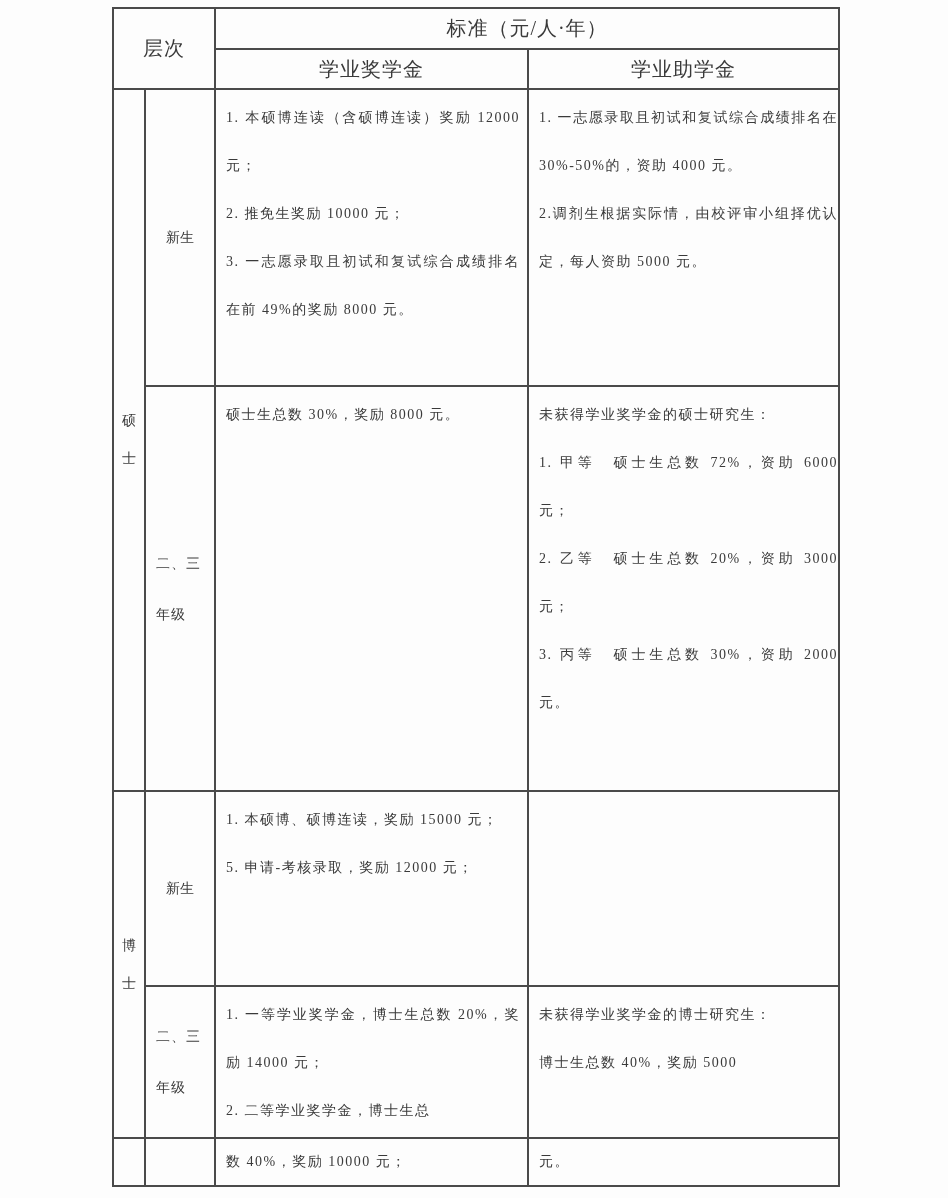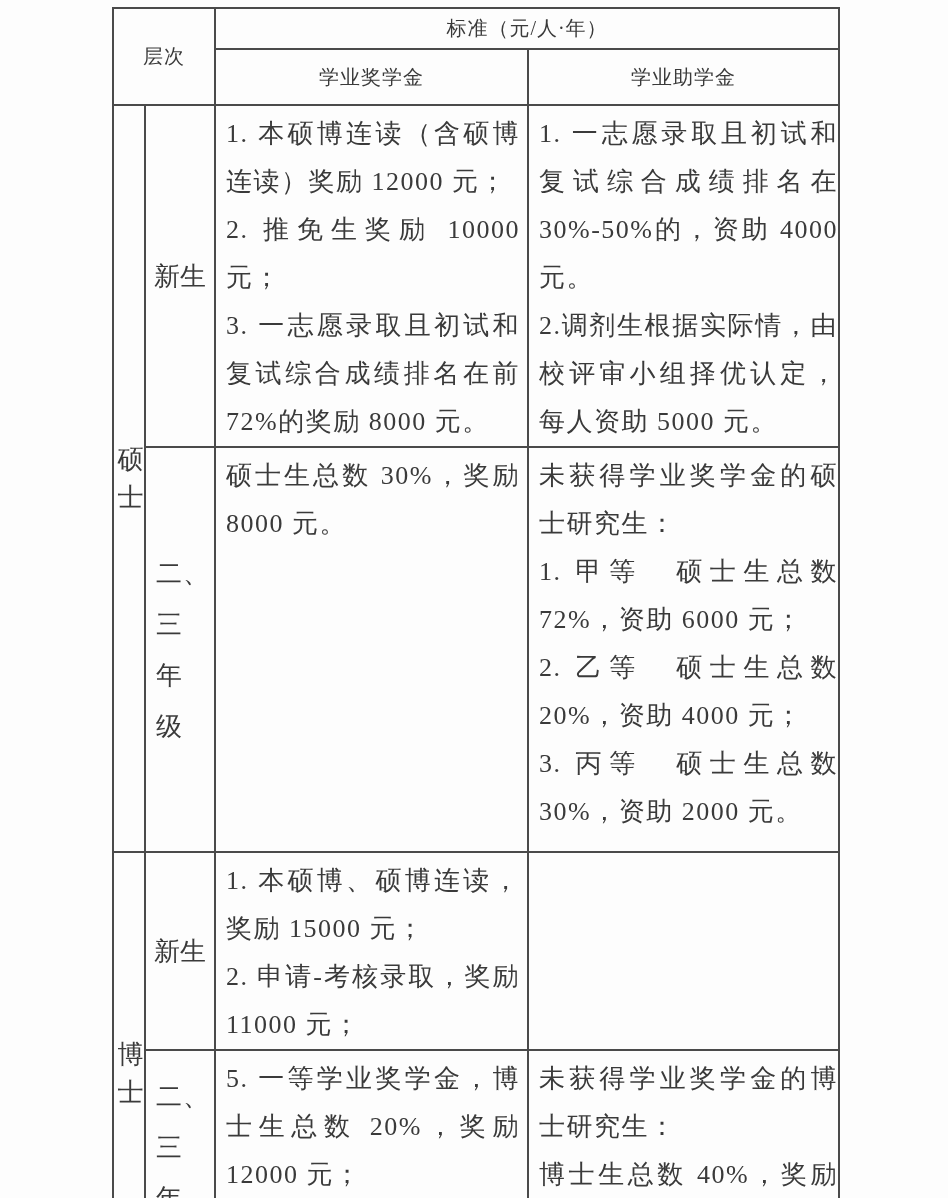--- a/index.html
+++ b/index.html
@@ -19,21 +19,21 @@
     position:absolute;
     left:112px;
     top:7px;
     width:726px;
     border-collapse:collapse;
     table-layout:fixed;
   }
   td {
     border:2px solid #4a4a4a;
     overflow:hidden;
-    font-size:26px;
+    font-size:14px;
   }
   
   col.c1 { width:32px; }
   col.c2 { width:70px; }
   col.c3 { width:313px; }
   col.c4 { width:311px; }
 
   
   td.hdr {
     text-align:center;
@@ -43,21 +43,21 @@
     margin-left:37px;
   }
 
   
   td.level { vertical-align:middle; }
   .vstack {
     width:23px;
     margin:0 auto;
     line-height:38px;
     word-break:break-all;
-    text-align:right;
+    text-align:center;
     letter-spacing:0;
   }
 
   
   td.sub { vertical-align:middle; text-align:center; }
   .gstack {
     width:48px;
     margin:0 auto;
     line-height:51px;
     text-align:left;
@@ -95,78 +95,78 @@
         <col class="c3">
         <col class="c4">
     </colgroup>
 
     <tbody>
         <tr style="height:41px;">
       <td class="hdr" colspan="2" rowspan="2">层次</td>
       <td class="hdr" colspan="2">标准（元/人·年）</td>
     </tr>
 
-    <tr style="height:56px;">
+    <tr style="height:40px;">
       <td class="hdr">学业奖学金</td>
       <td class="hdr">学业助学金</td>
     </tr>
 
     <tr style="height:297px;">
       <td class="level" rowspan="2">
         <div class="vstack">硕士</div>
       </td>
       <td class="sub">
         <span>新生</span>
       </td>
       <td class="content">
         <p class="para">1. 本硕博连读（含硕博连读）奖励 12000 元；</p>
         <p class="para">2. 推免生奖励 10000 元；</p>
-        <p class="para">3. 一志愿录取且初试和复试综合成绩排名在前 72%的奖励 8000 元。</p>
+        <p class="para">3. 一志愿录取且初试和复试综合成绩排名在前 49%的奖励 8000 元。</p>
       </td>
       <td class="content c4pad">
         <p class="para">1. 一志愿录取且初试和复试综合成绩排名在 30%-50%的，资助 4000 元。</p>
         <p class="para">2.调剂生根据实际情，由校评审小组择优认定，每人资助 5000 元。</p>
       </td>
     </tr>
 
     <tr style="height:405px;">
       <td class="sub">
         <div class="gstack">二、三年级</div>
       </td>
       <td class="content">
         <p class="para">硕士生总数 30%，奖励 8000 元。</p>
       </td>
       <td class="content c4pad">
         <p class="para">未获得学业奖学金的硕士研究生：</p>
         <p class="para">1. 甲等　硕士生总数 72%，资助 6000 元；</p>
-        <p class="para">2. 乙等　硕士生总数 20%，资助 4000 元；</p>
+        <p class="para">2. 乙等　硕士生总数 20%，资助 3000 元；</p>
         <p class="para">3. 丙等　硕士生总数 30%，资助 2000 元。</p>
       </td>
     </tr>
 
     <tr style="height:195px;">
       <td class="level" rowspan="2">
         <div class="vstack">博士</div>
       </td>
       <td class="sub">
         <span>新生</span>
       </td>
       <td class="content">
         <p class="para">1. 本硕博、硕博连读，奖励 15000 元；</p>
-        <p class="para">2. 申请-考核录取，奖励 11000 元；</p>
+        <p class="para">5. 申请-考核录取，奖励 12000 元；</p>
       </td>
       <td class="content c4pad"></td>
     </tr>
 
     <tr style="height:152px;">
       <td class="sub">
         <div class="gstack">二、三年级</div>
       </td>
       <td class="content">
-        <p class="para">5. 一等学业奖学金，博士生总数 20%，奖励 12000 元；</p>
+        <p class="para">1. 一等学业奖学金，博士生总数 20%，奖励 14000 元；</p>
         <p class="para">2. 二等学业奖学金，博士生总</p>
       </td>
       <td class="content c4pad">
         <p class="para">未获得学业奖学金的博士研究生：</p>
         <p class="para">博士生总数 40%，奖励 5000</p>
       </td>
     </tr>
 
     <tr class="overflow-row" style="height:48px;">
       <td></td>

